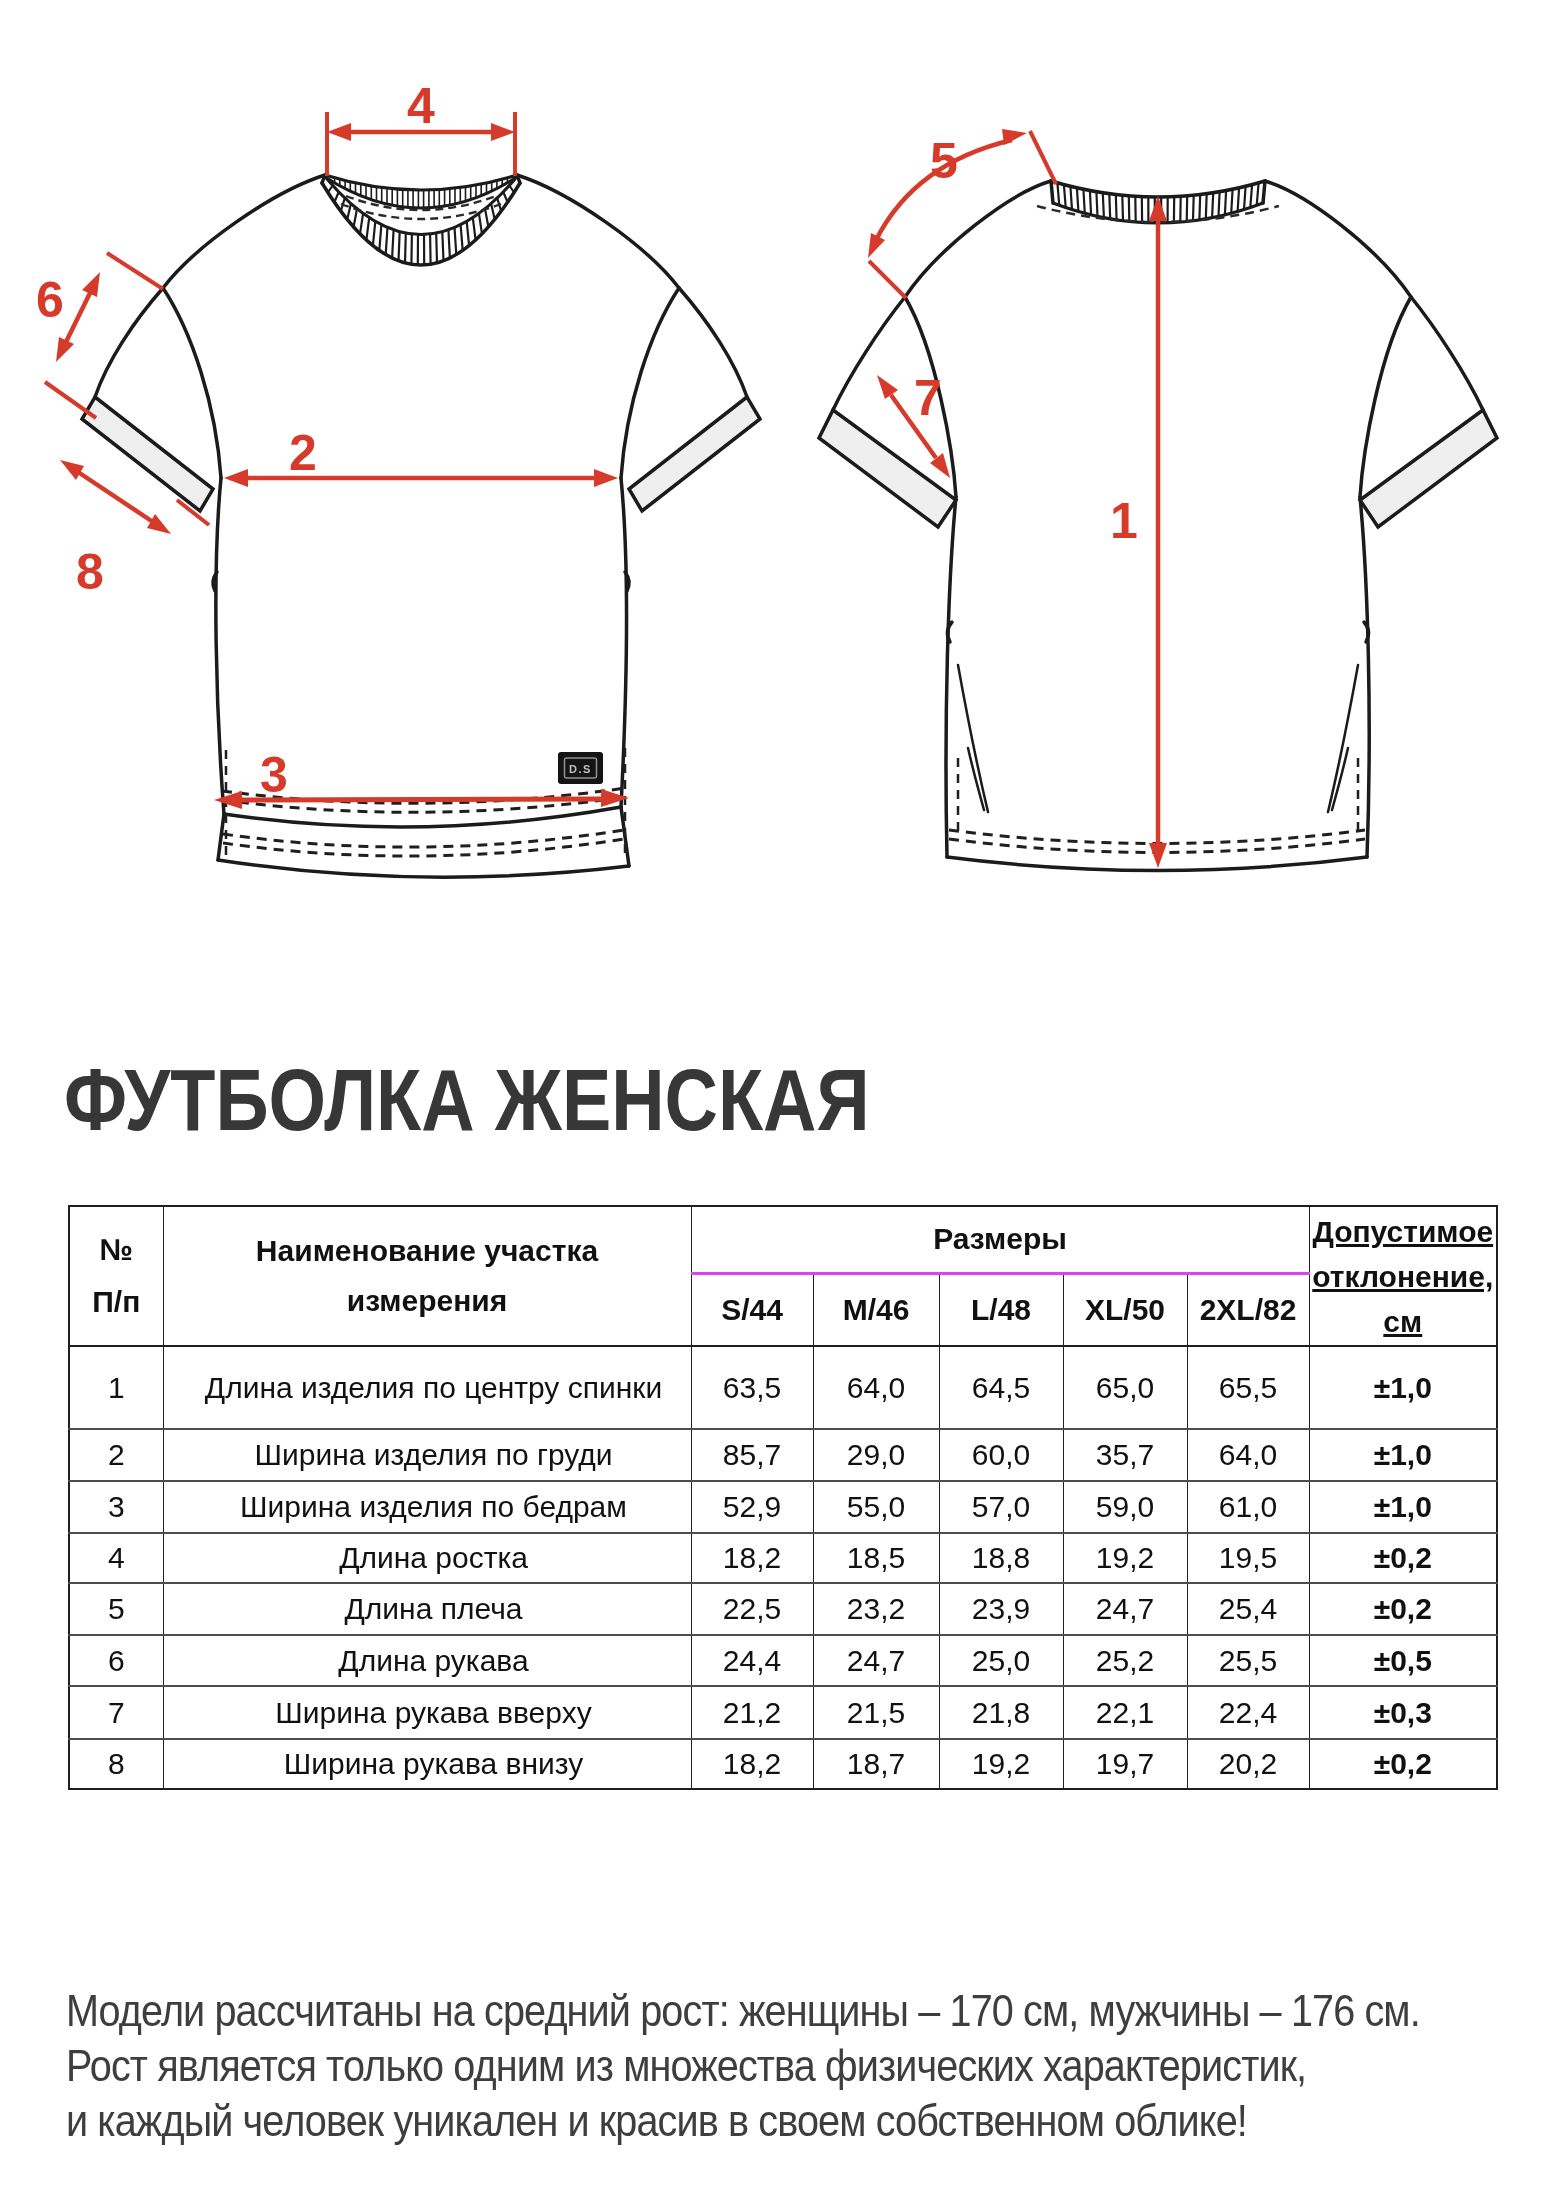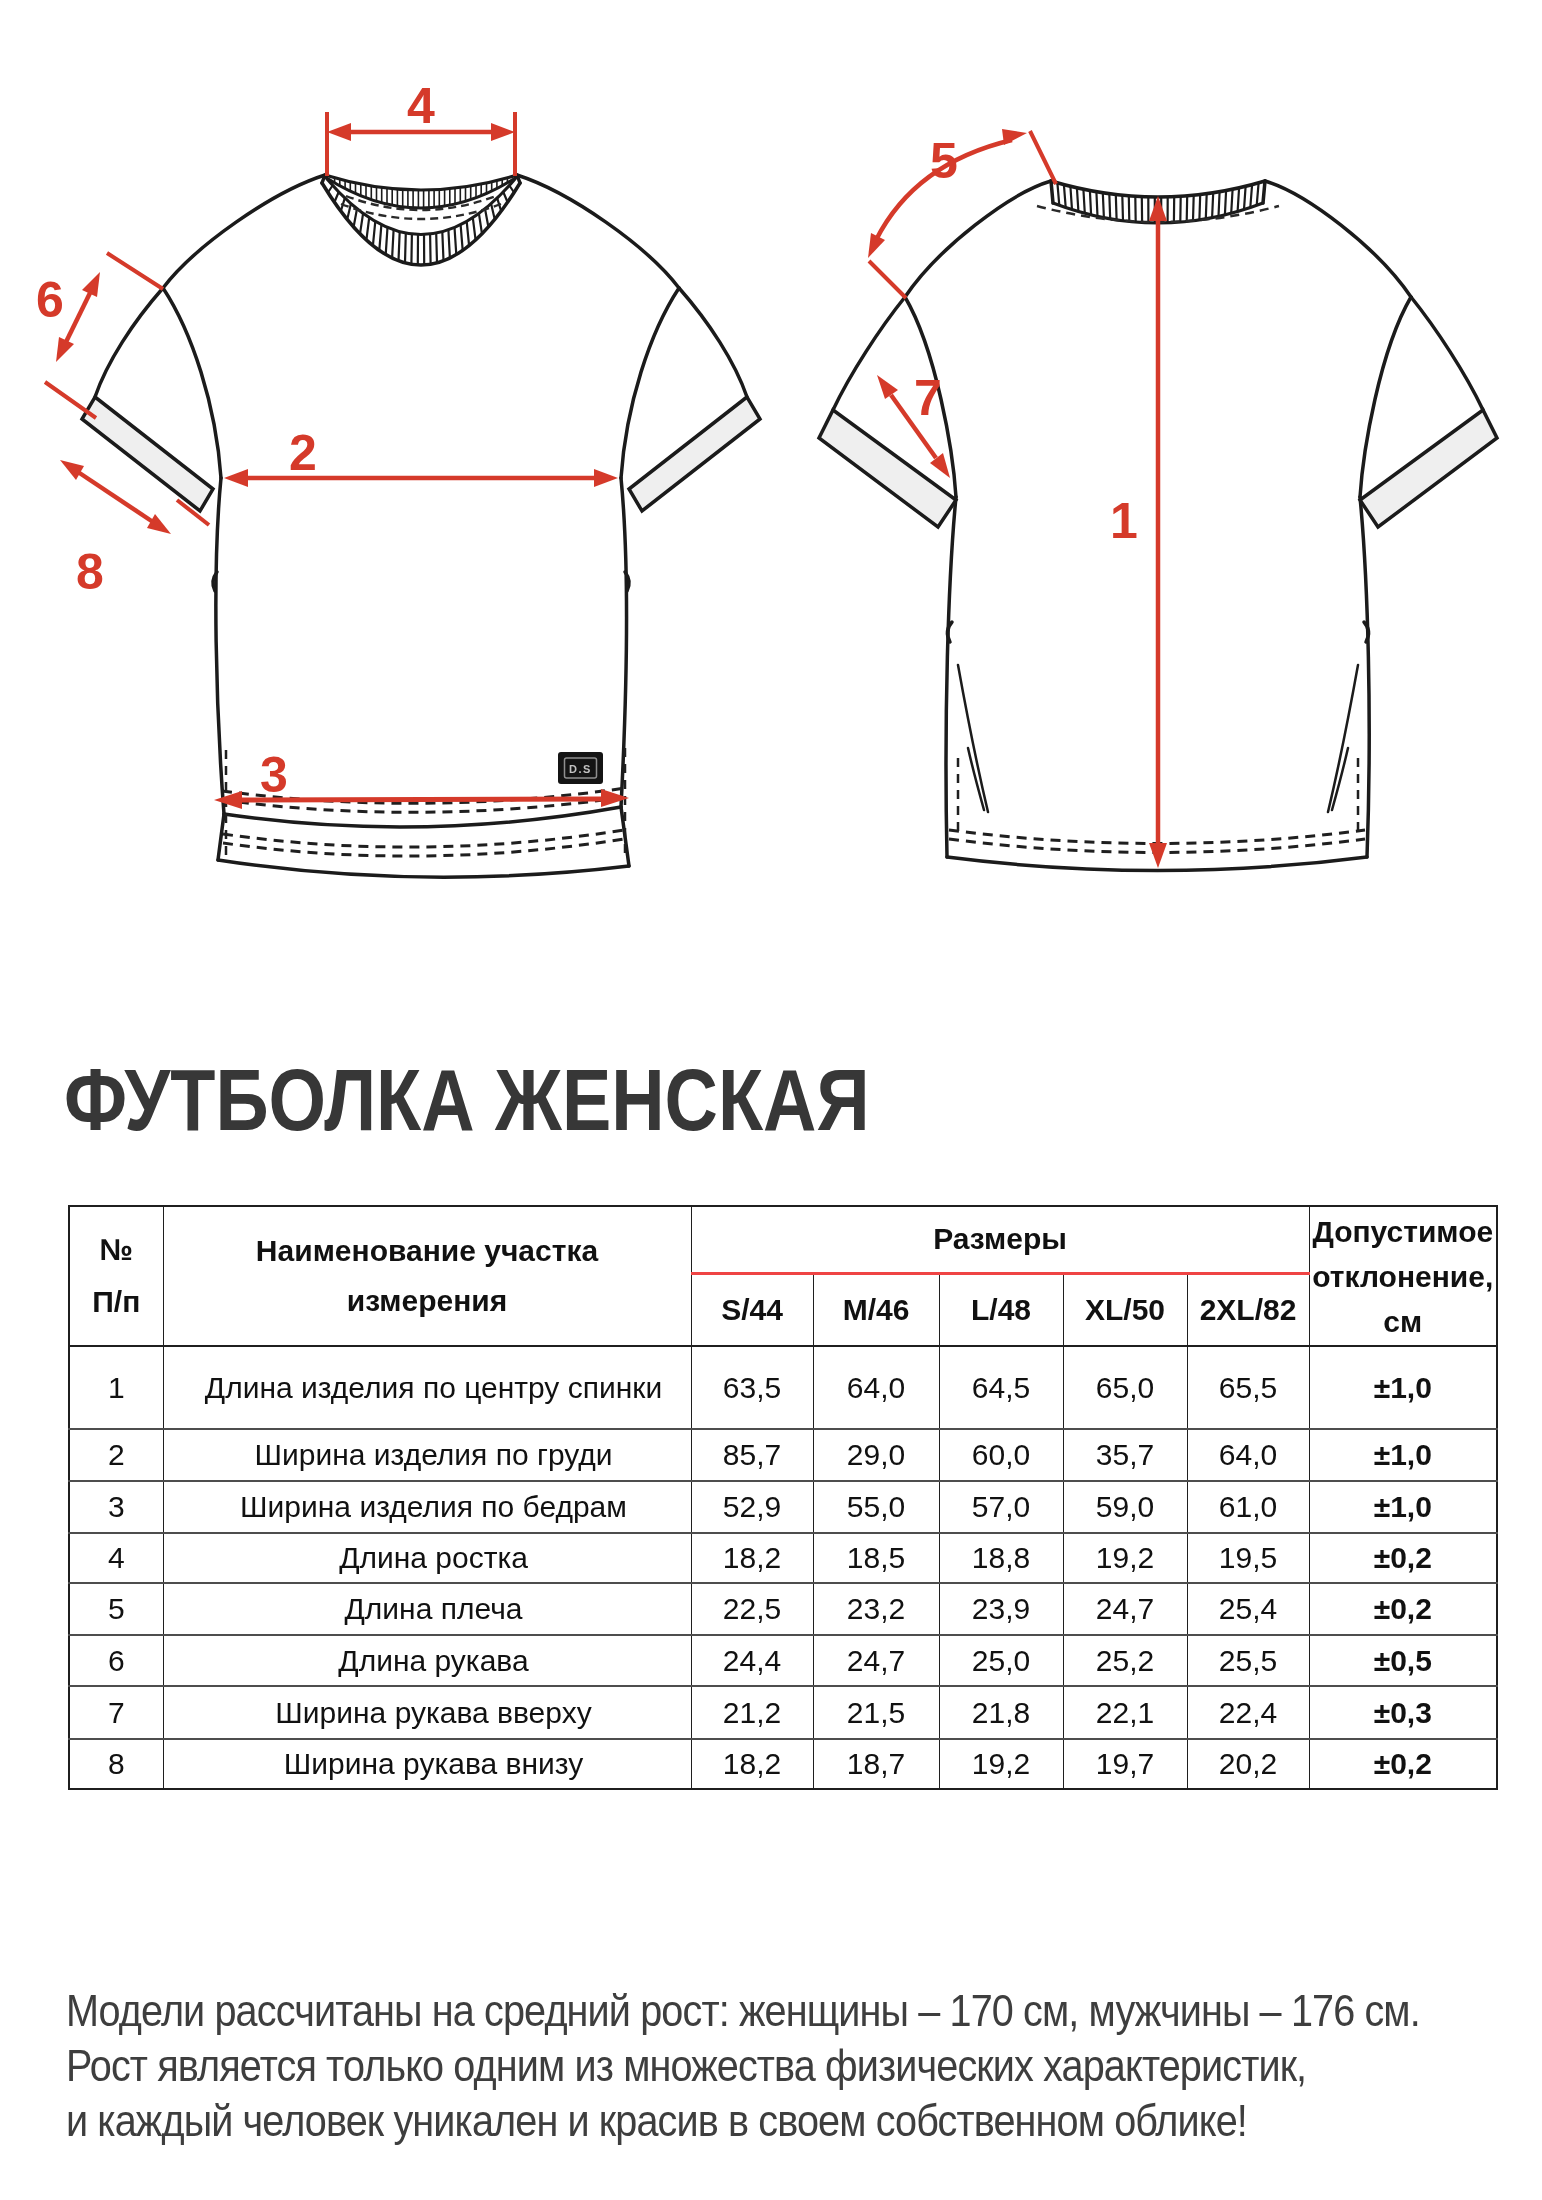--- a/index.html
+++ b/index.html
@@ -19,27 +19,27 @@
     border-collapse:collapse; table-layout:fixed;
     border:2.5px solid #1f1f1f;
     color:#111;
   }
   table.size-table th, table.size-table td{
     border-left:1.5px solid #1f1f1f; border-right:1.5px solid #1f1f1f;
     vertical-align:middle; text-align:center;
     font-size:30px; overflow:hidden;
   }
   thead th{ font-weight:bold; }
-  th.h-razmery{ height:67px; border-bottom:3px solid #ef4444; font-size:31px; }
+  th.h-razmery{ height:67px; border-bottom:3px solid #d946ef; font-size:31px; }
   tr.size-row th{ height:73px; border-bottom:2.5px solid #1f1f1f; }
   th.h-span{ border-bottom:2.5px solid #1f1f1f; }
   th.h-num .ln, th.h-tol .ln, th.h-name .ln{ display:block; }
   th.h-num .ln{ line-height:52px; }
   th.h-name .ln{ line-height:50px; }
-  th.h-tol .ln{ line-height:45px; }
+  th.h-tol .ln{ line-height:45px;text-decoration:underline; }
   tbody td{ border-top:2.3px solid #4d4d4d; font-size:31px; }
   tbody td.c-name{ text-align:center; padding-left:13px; }
   tbody td.c-tol{ font-weight:bold; font-size:30px;margin-top:41px; }
   tr.r1 td{ height:83px; } tr.r2 td{ height:52px; } tr.r3 td{ height:52px; }
   tr.r4 td{ height:50px; } tr.r5 td{ height:52px; } tr.r6 td{ height:51px; }
   tr.r7 td{ height:53px; } tr.r8 td{ height:50px; }
 
   .footer-note{
     position:absolute; left:66px; top:1983px;
     font-size:45px; line-height:55px; color:#3e3e3e; letter-spacing:-1px;

